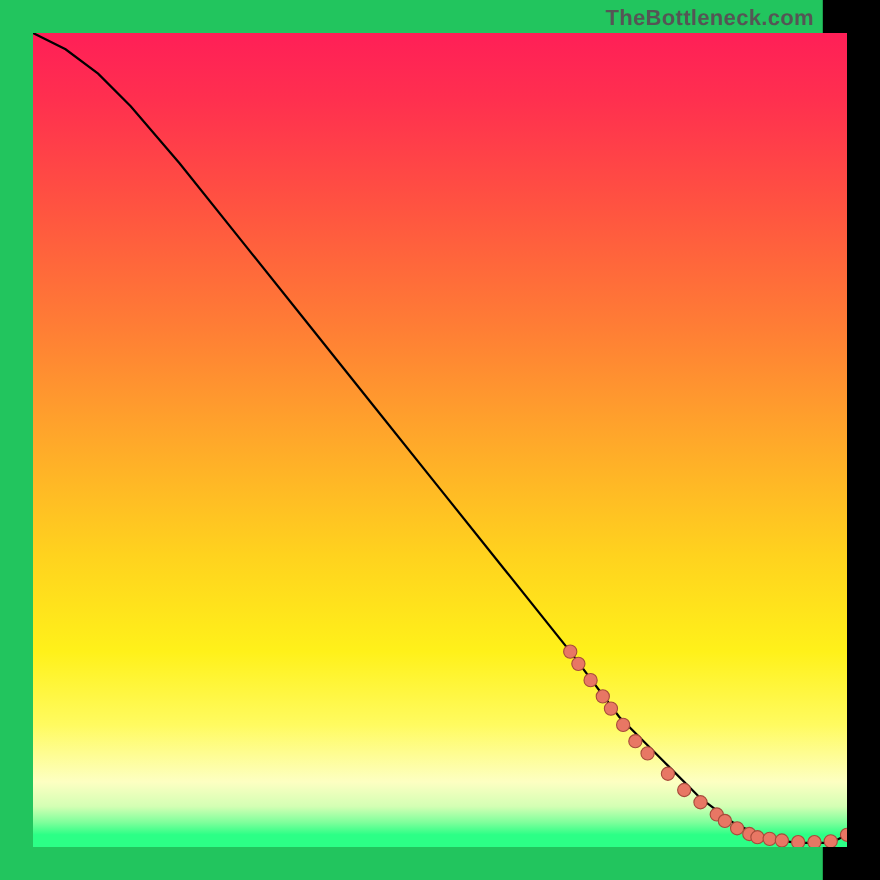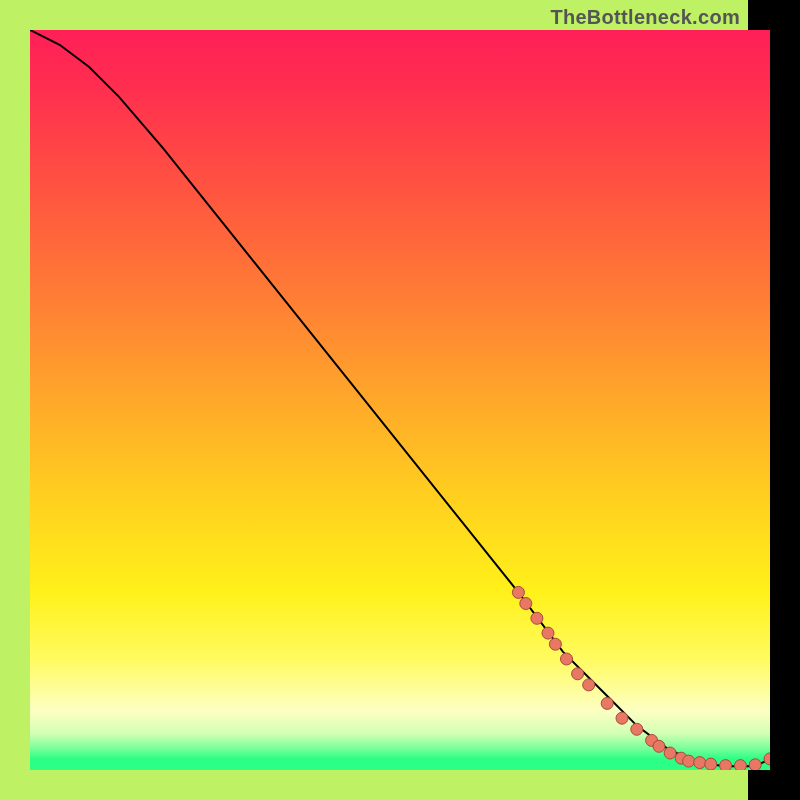--- a/index.html
+++ b/index.html
@@ -7,21 +7,21 @@
     padding: 0;
     width: 800px;
     height: 800px;
     background: #000;
     font-family: Arial, Helvetica, sans-serif;
   }
   .canvas {
     position: relative;
     width: 748px;
     height: 800px;
-    background: #bef264;
+    background: #22c55e;
   }
   .source {
     position: absolute;
     top: 6px;
     right: 8px;
     color: #555;
     font-size: 20px;
     font-weight: 600;
     letter-spacing: 0.3px;
     z-index: 5;

